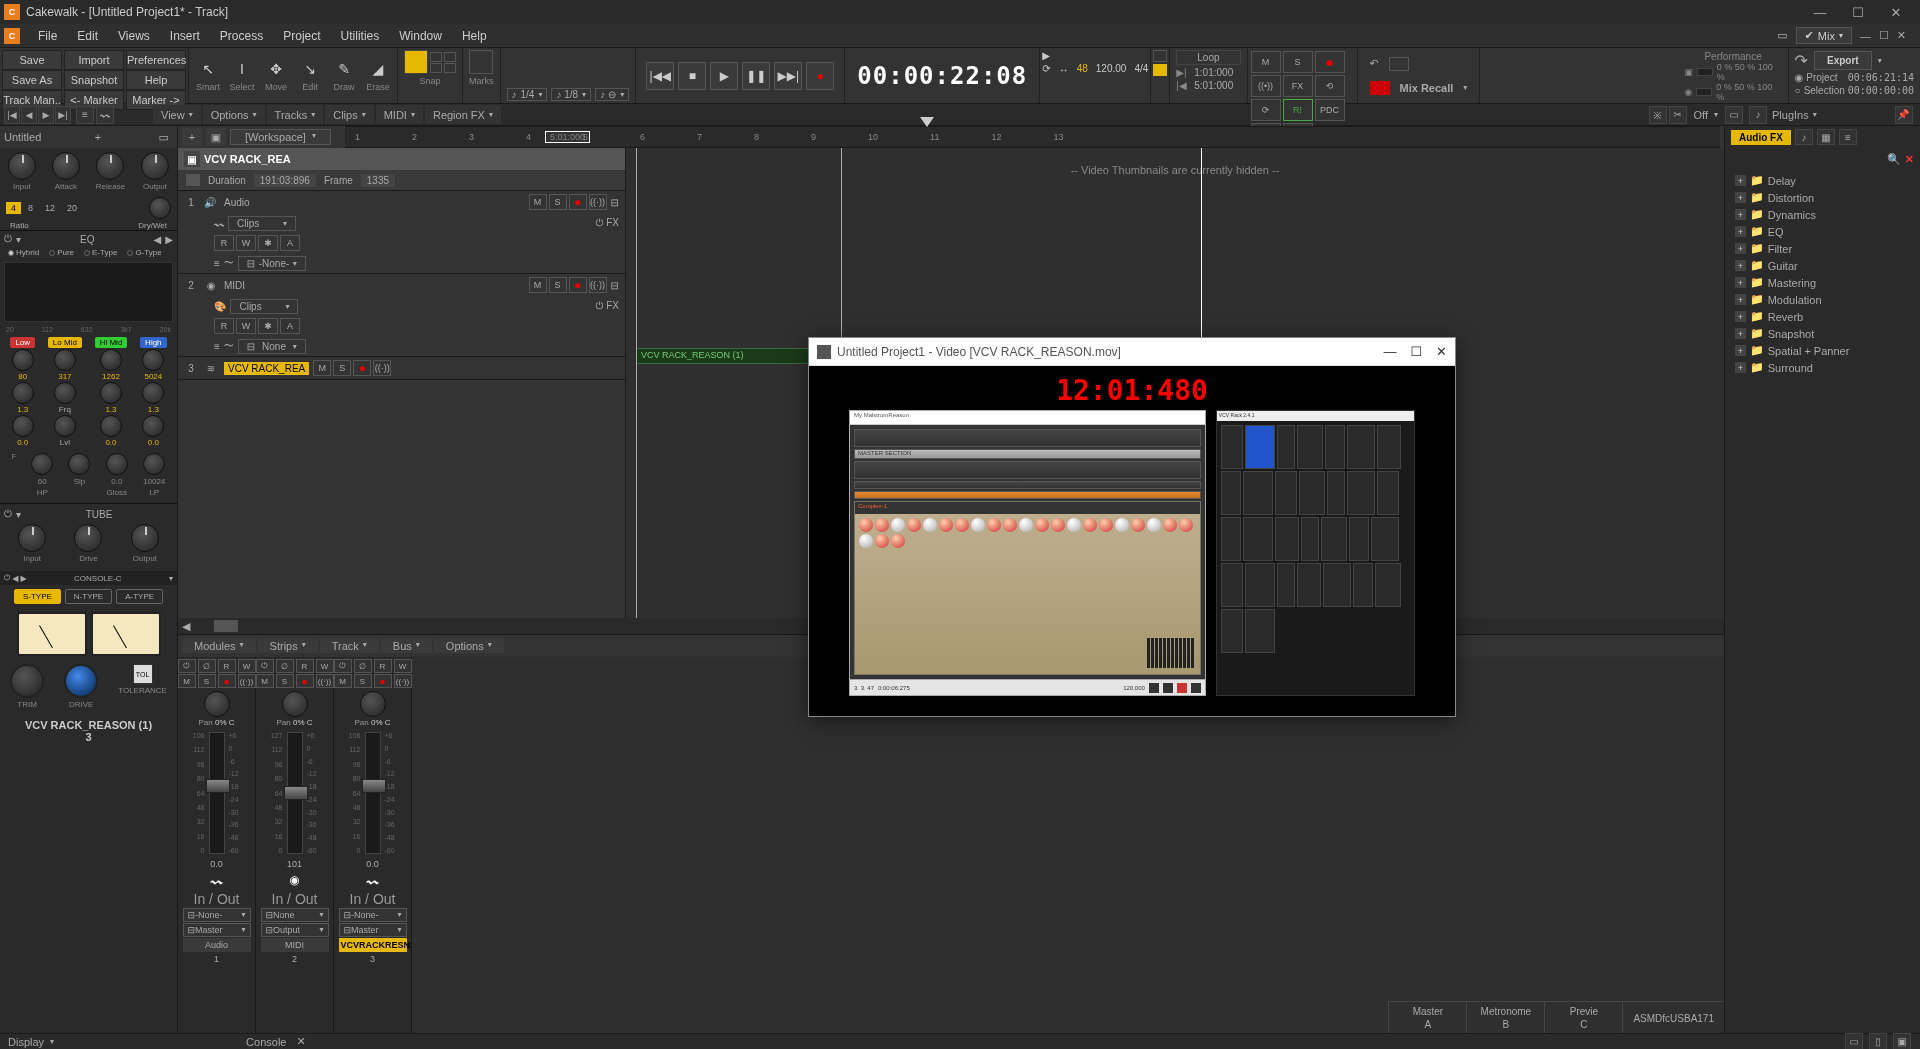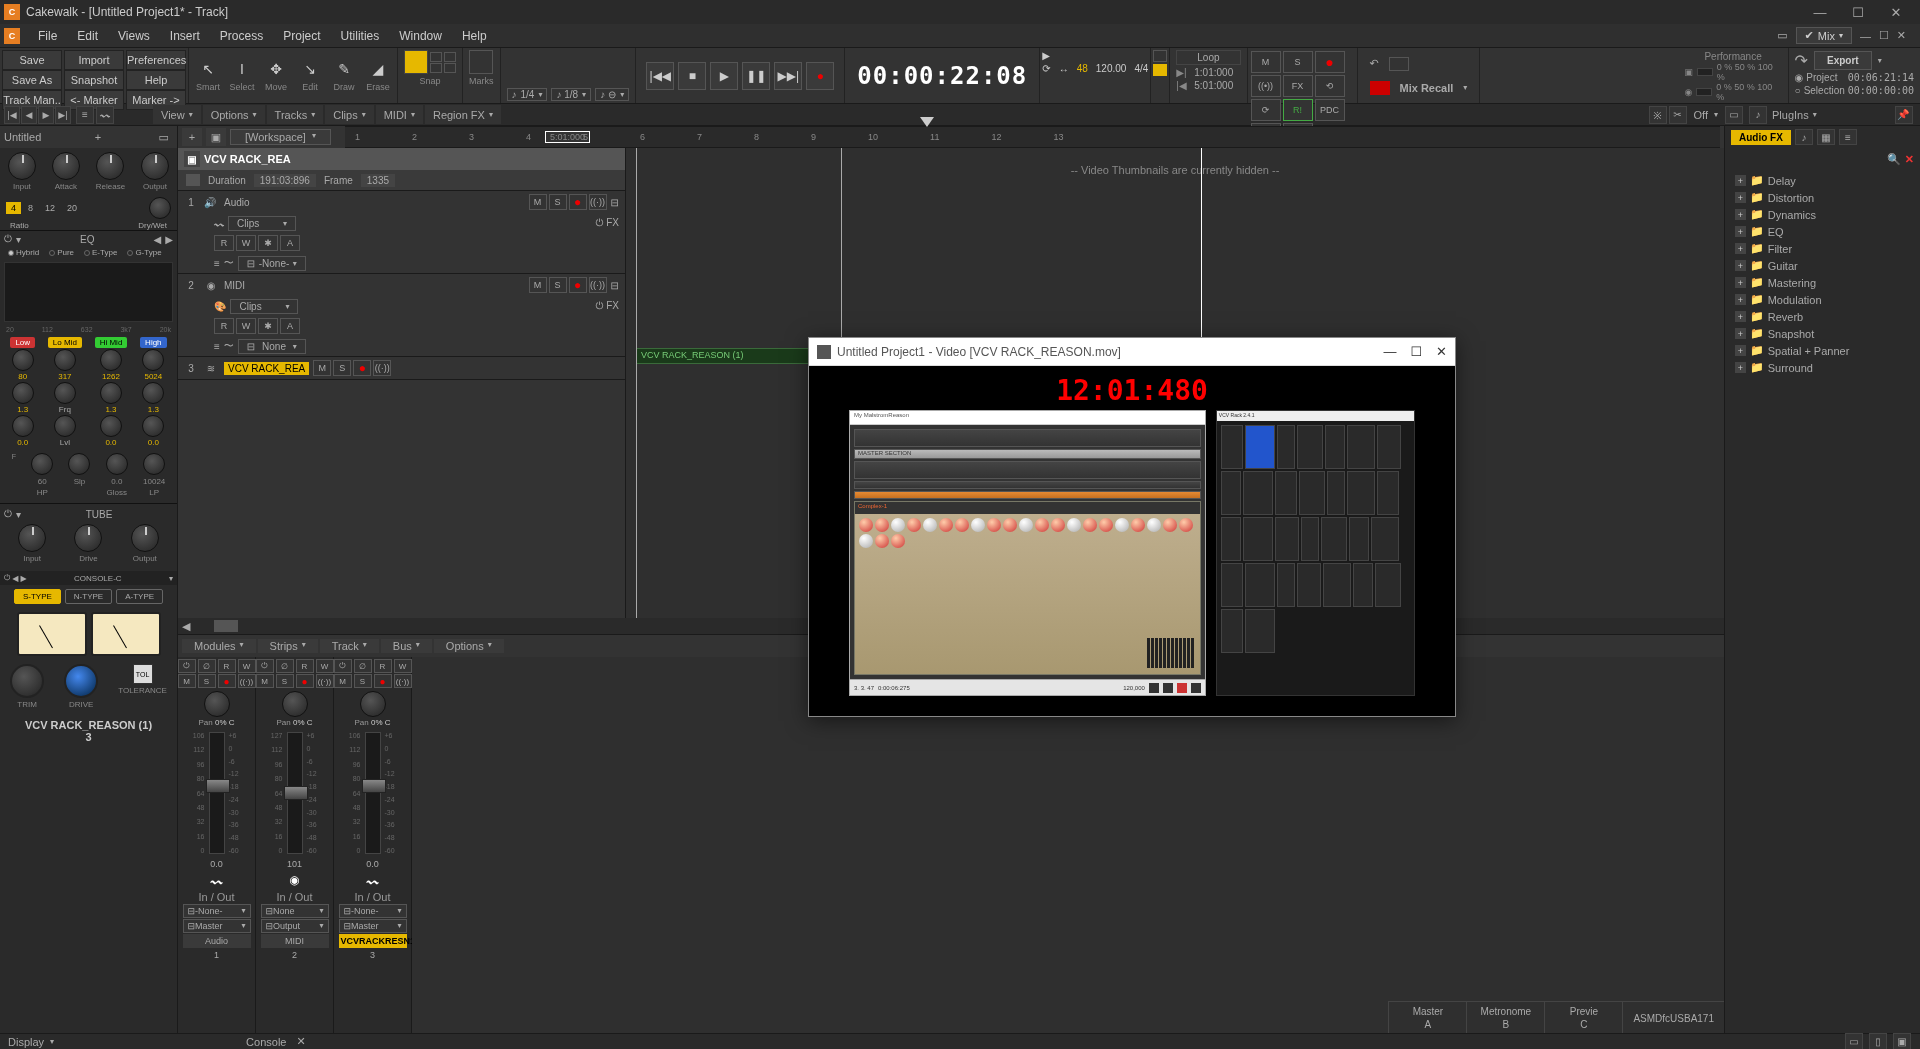--- a/index.html
+++ b/index.html
@@ -140,21 +140,21 @@
 .strip-btn.rec { color: #e00; font-size: 10px; }
 .strip-knob { width: 26px; height: 26px; border-radius: 50%; background: radial-gradient(circle at 40% 35%, #555, #222); border: 1px solid #111; margin-top: 2px; cursor: pointer; }
 .strip-label { font-size: 8px; color: #999; }
 .fader-area { height: 130px; display: flex; align-items: center; gap: 4px; padding: 4px 0; }
 .fader-scale { display: flex; flex-direction: column; justify-content: space-between; height: 100%; font-size: 7px; color: #666; align-items: flex-end; width: 20px; }
 .fader-track { width: 16px; height: 100%; background: #1a1a1a; border: 1px solid #444; position: relative; }
 .fader-handle { position: absolute; left: -4px; width: 24px; height: 14px; background: linear-gradient(#888, #444); border: 1px solid #222; cursor: pointer; }
 .fader-scale-r { display: flex; flex-direction: column; justify-content: space-between; height: 100%; font-size: 7px; color: #666; width: 20px; }
 .strip-val { font-size: 9px; }
 .strip-type-ico { width: 24px; height: 20px; display: flex; align-items: center; justify-content: center; color: #fff; font-size: 12px; }
-.strip-io { font-size: 11px; color: #999; }
+.strip-io { font-size: 14px; color: #999; }
 .strip-dd { width: 68px; background: #333; border: 1px solid #555; padding: 1px 4px; display: flex; justify-content: space-between; font-size: 9px; }
 .strip-name { width: 68px; text-align: center; padding: 2px; background: #3a3a3a; font-size: 9px; }
 .strip-name.sel { background: #e6b800; color: #000; font-weight: bold; }
 .strip-num { font-size: 9px; padding: 1px; }
 .mixer-right { flex: 1; position: relative; background: #2f2f2f; }
 .bottom-assign { position: absolute; bottom: 0; right: 0; display: flex; border-top: 1px solid #444; }
 .assign-cell { border-left: 1px solid #444; padding: 4px; display: flex; flex-direction: column; align-items: center; gap: 2px; font-size: 10px; width: 78px; }
 .assign-device { border-left: 1px solid #444; padding: 4px 10px; font-size: 10px; display: flex; align-items: center; }
 
 .right-panel { width: 196px; background: #2a2a2a; border-left: 1px solid #1a1a1a; display: flex; flex-direction: column; }

